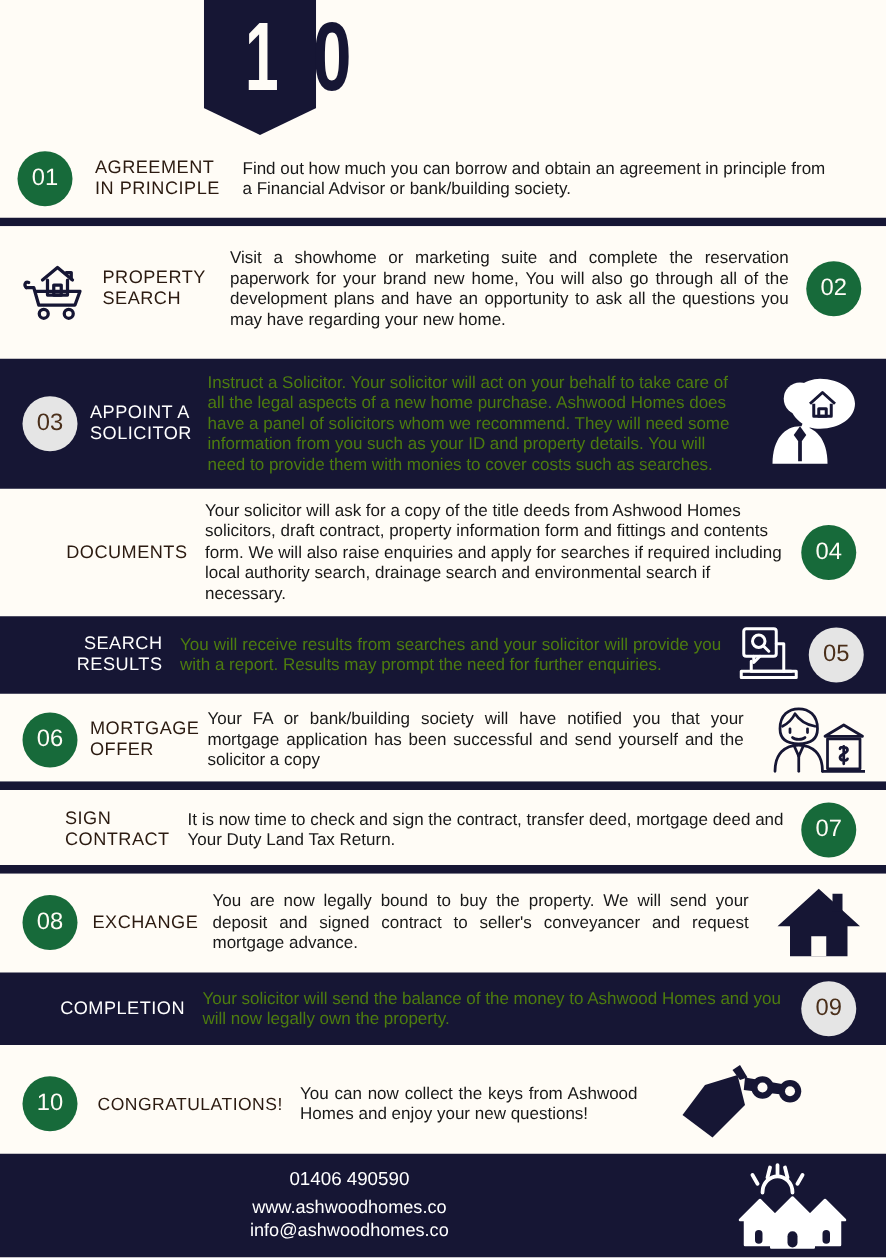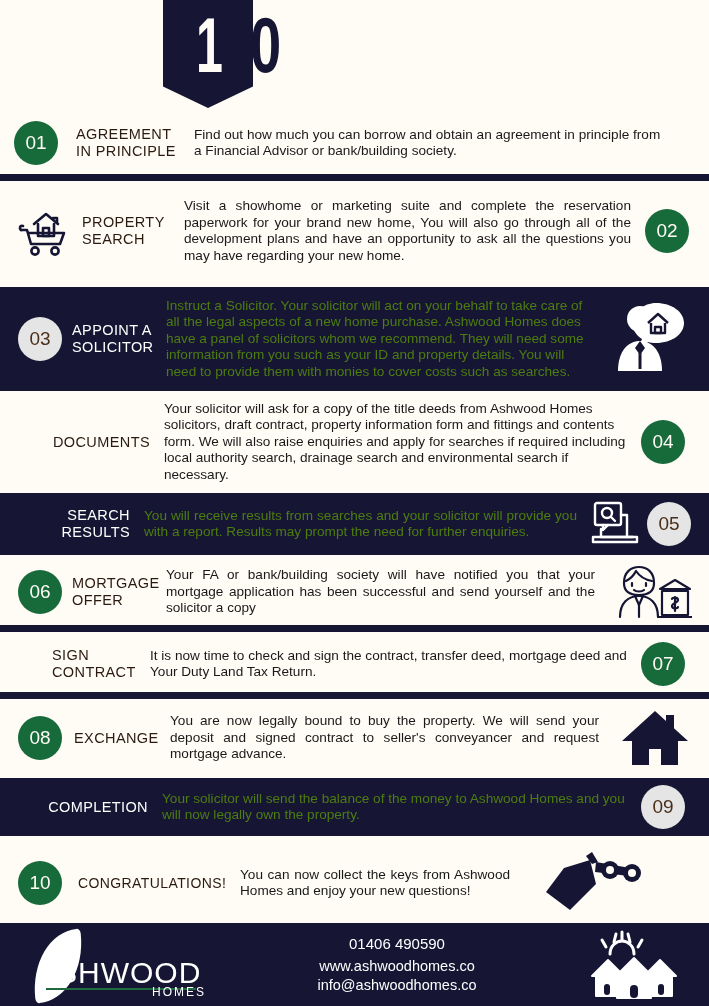--- a/index.html
+++ b/index.html
@@ -338,26 +338,20 @@
           <circle cx="76" cy="20" r="9"></circle>
           <circle cx="98" cy="23" r="9"></circle>
         </g>
         <circle cx="76" cy="20" r="4" fill="#fffcf6"></circle>
         <circle cx="98" cy="23" r="4" fill="#fffcf6"></circle>
       </svg>
     </div>
   </div>
 
   <div class="footer">
-    <div class="logo-wrap">
-      <div class="leaf"></div>
-      <div class="logo-text">ASHWOOD</div>
-      <div class="logo-rule"></div>
-      <div class="logo-sub">HOMES</div>
-    </div>
     <div class="contact">
       <div class="phone">01406 490590</div>
       <div>www.ashwoodhomes.co</div>
       <div>info@ashwoodhomes.co</div>
     </div>
     <div class="footer-icon">
       <svg width="104" height="74" viewBox="0 0 104 74">
         <g fill="none" stroke="#ffffff" stroke-width="3" stroke-linecap="round" stroke-linejoin="round">
           <path d="M40 12 L40 4 M48 14 L46 6 M32 14 L34 6 M56 19 L60 12 M24 19 L20 12"></path>
           <path d="M28 26 C28 18 34 13 40 13 C46 13 52 18 52 26"></path>

